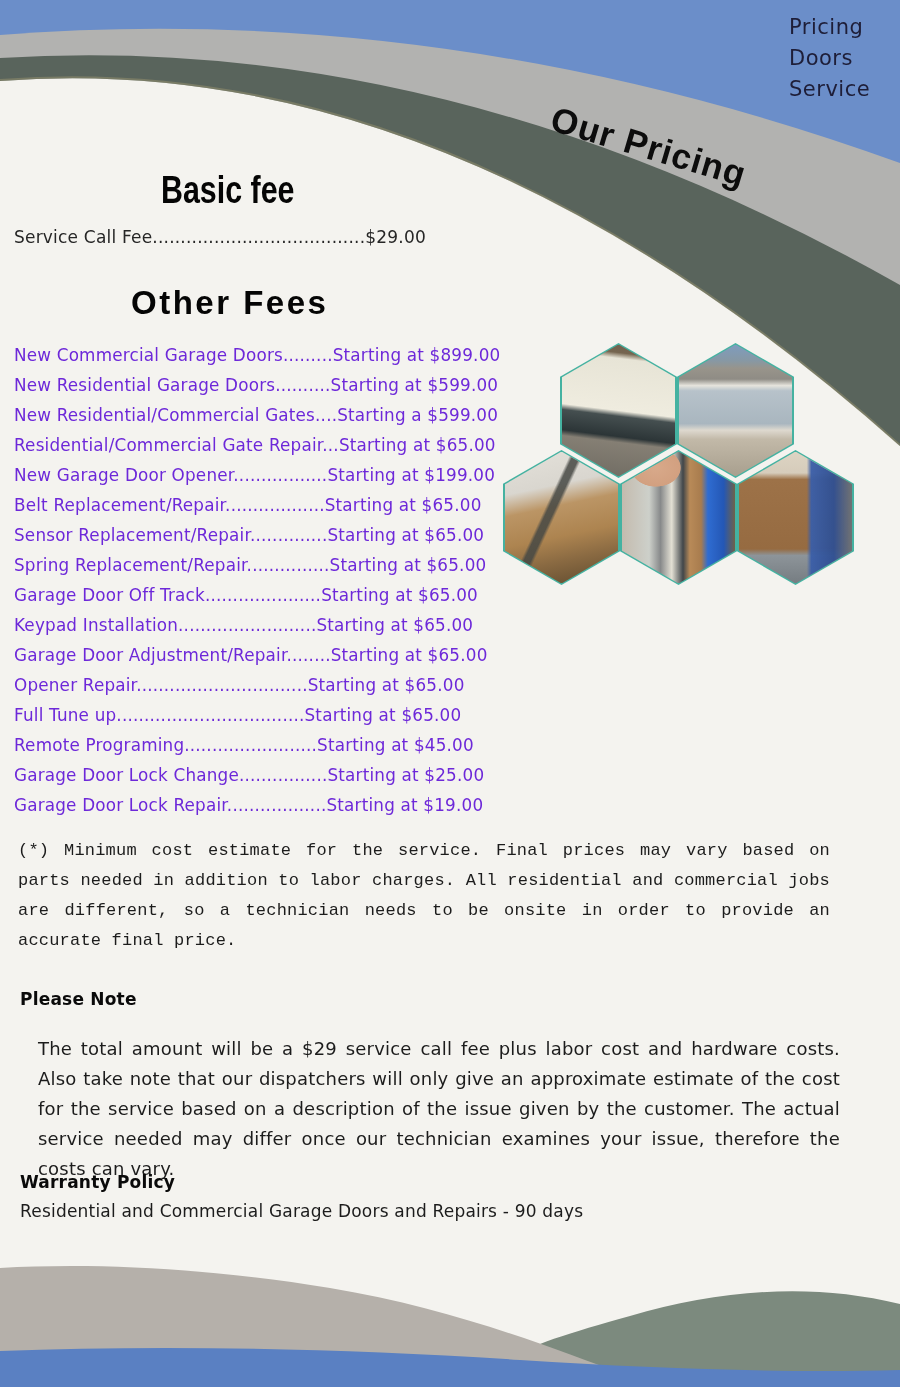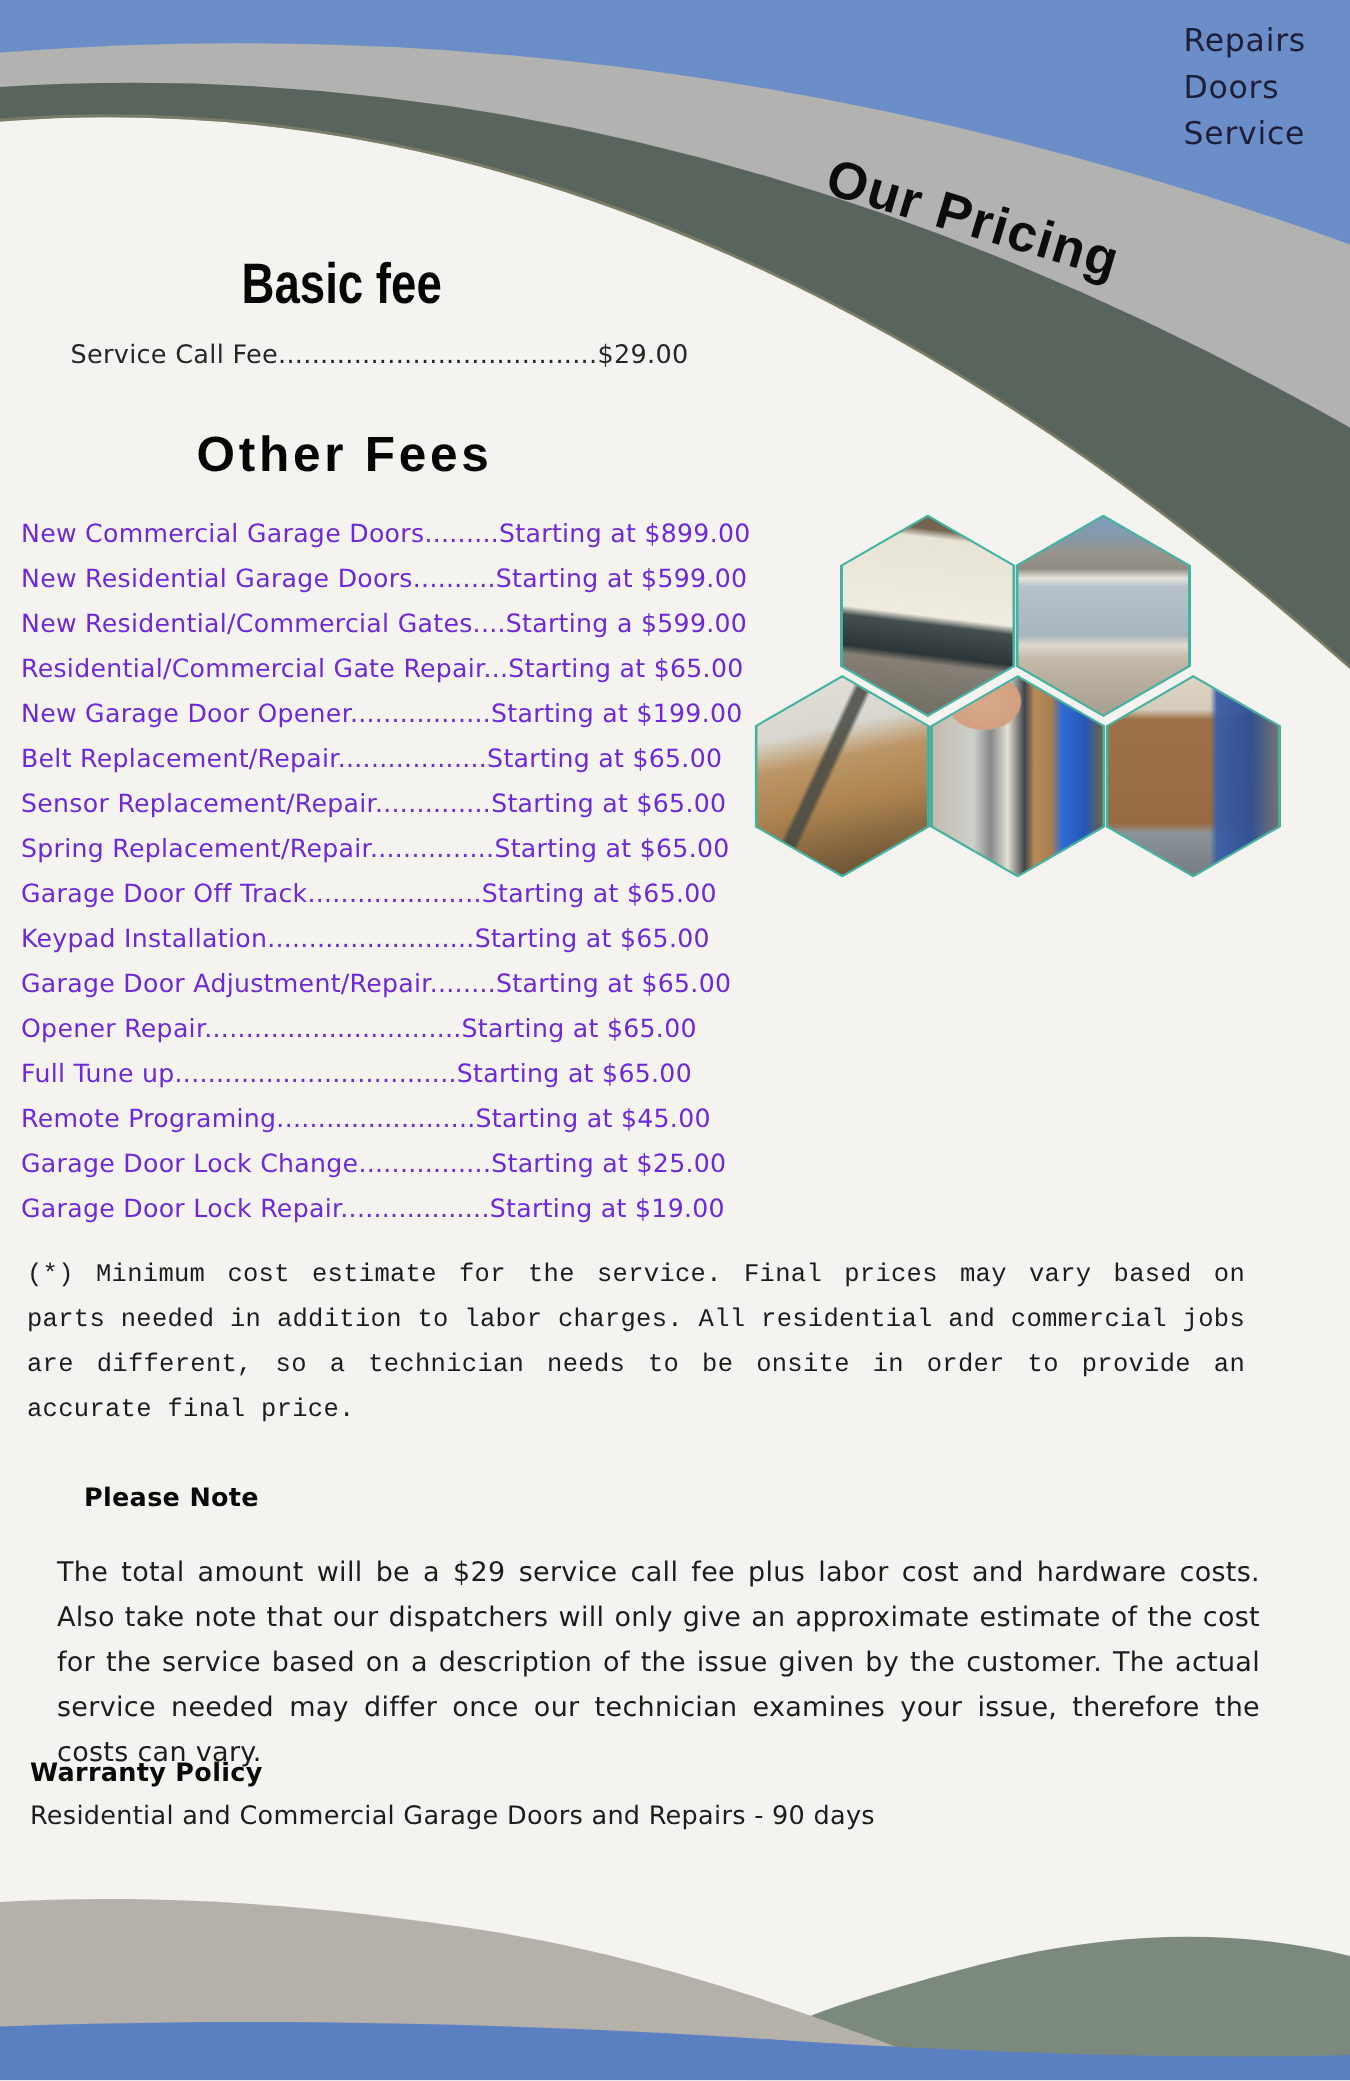--- a/index.html
+++ b/index.html
@@ -31,21 +31,20 @@
     position:absolute;left:161px;top:169px;margin:0;
     font-family:"Liberation Sans",sans-serif;
     font-weight:bold;font-size:38px;color:#050505;
     transform:scaleX(.8);transform-origin:left center;
     white-space:nowrap;
   }
   .service-line{
     position:absolute;left:14px;top:227px;
     font-size:17px;letter-spacing:.2px;color:#262626;
     white-space:nowrap;
-    margin-left:33px;
   }
   .other-fees-heading{
     position:absolute;left:131px;top:284px;margin:0;
     font-family:"Liberation Sans",sans-serif;
     font-weight:bold;font-size:33px;letter-spacing:2.5px;color:#050505;
     white-space:nowrap;
   }
   .fee-list{position:absolute;left:14px;top:340px;}
   .fee-row{
     height:30px;line-height:30px;
@@ -86,21 +85,21 @@
 
   .disclaimer{
     position:absolute;left:18px;top:836px;width:812px;margin:0;
     font-size:17px;line-height:30px;letter-spacing:.2px;
     text-align:justify;color:#1c1c1c;font-family:Liberation Mono, monospace;
   }
   .note-heading{
     position:absolute;margin:0;
     font-size:17px;font-weight:bold;color:#0a0a0a;letter-spacing:.2px;
   }
-  .please-note-heading{left:20px;top:989px;margin-left:36px;}
+  .please-note-heading{left:20px;top:989px;}
   .please-note-text{
     position:absolute;left:20px;top:1016px;width:802px;margin:18px;
     font-size:18px;line-height:30px;letter-spacing:.2px;
     text-align:justify;color:#1c1c1c;
   }
   .warranty-heading{left:20px;top:1172px;}
   .warranty-text{
     position:absolute;left:20px;top:1201px;margin:0;
     font-size:17px;letter-spacing:.2px;color:#1c1c1c;white-space:nowrap;
   }
@@ -112,21 +111,21 @@
 
   <svg class="header-svg" width="900" height="460" viewBox="0 0 900 460">
     <rect x="0" y="0" width="900" height="230" fill="#6b8ec9"></rect>
     <path d="M0,35 Q450,0 900,163 L900,460 L0,460 Z" fill="#b2b2b0"></path>
     <path d="M0,58 Q450,30 900,285 L900,460 L0,460 Z" fill="#59645c"></path>
     <path d="M0,81 Q450,46 900,446 L900,460 L0,460 Z" fill="#f4f3ef"></path>
     <path d="M0,80 Q450,45 900,445" fill="none" stroke="#97916d" stroke-width="2" opacity="0.5"></path>
   </svg>
 
   <div class="brand">
-    <div>Repairs</div>
+    <div>Pricing</div>
     <div>Doors</div>
     <div>Service</div>
   </div>
 
   <div class="ribbon-title">Our Pricing</div>
 
   <h2 class="basic-fee-heading">Basic fee</h2>
 
   <div class="service-line">Service Call Fee......................................$29.00</div>
 

